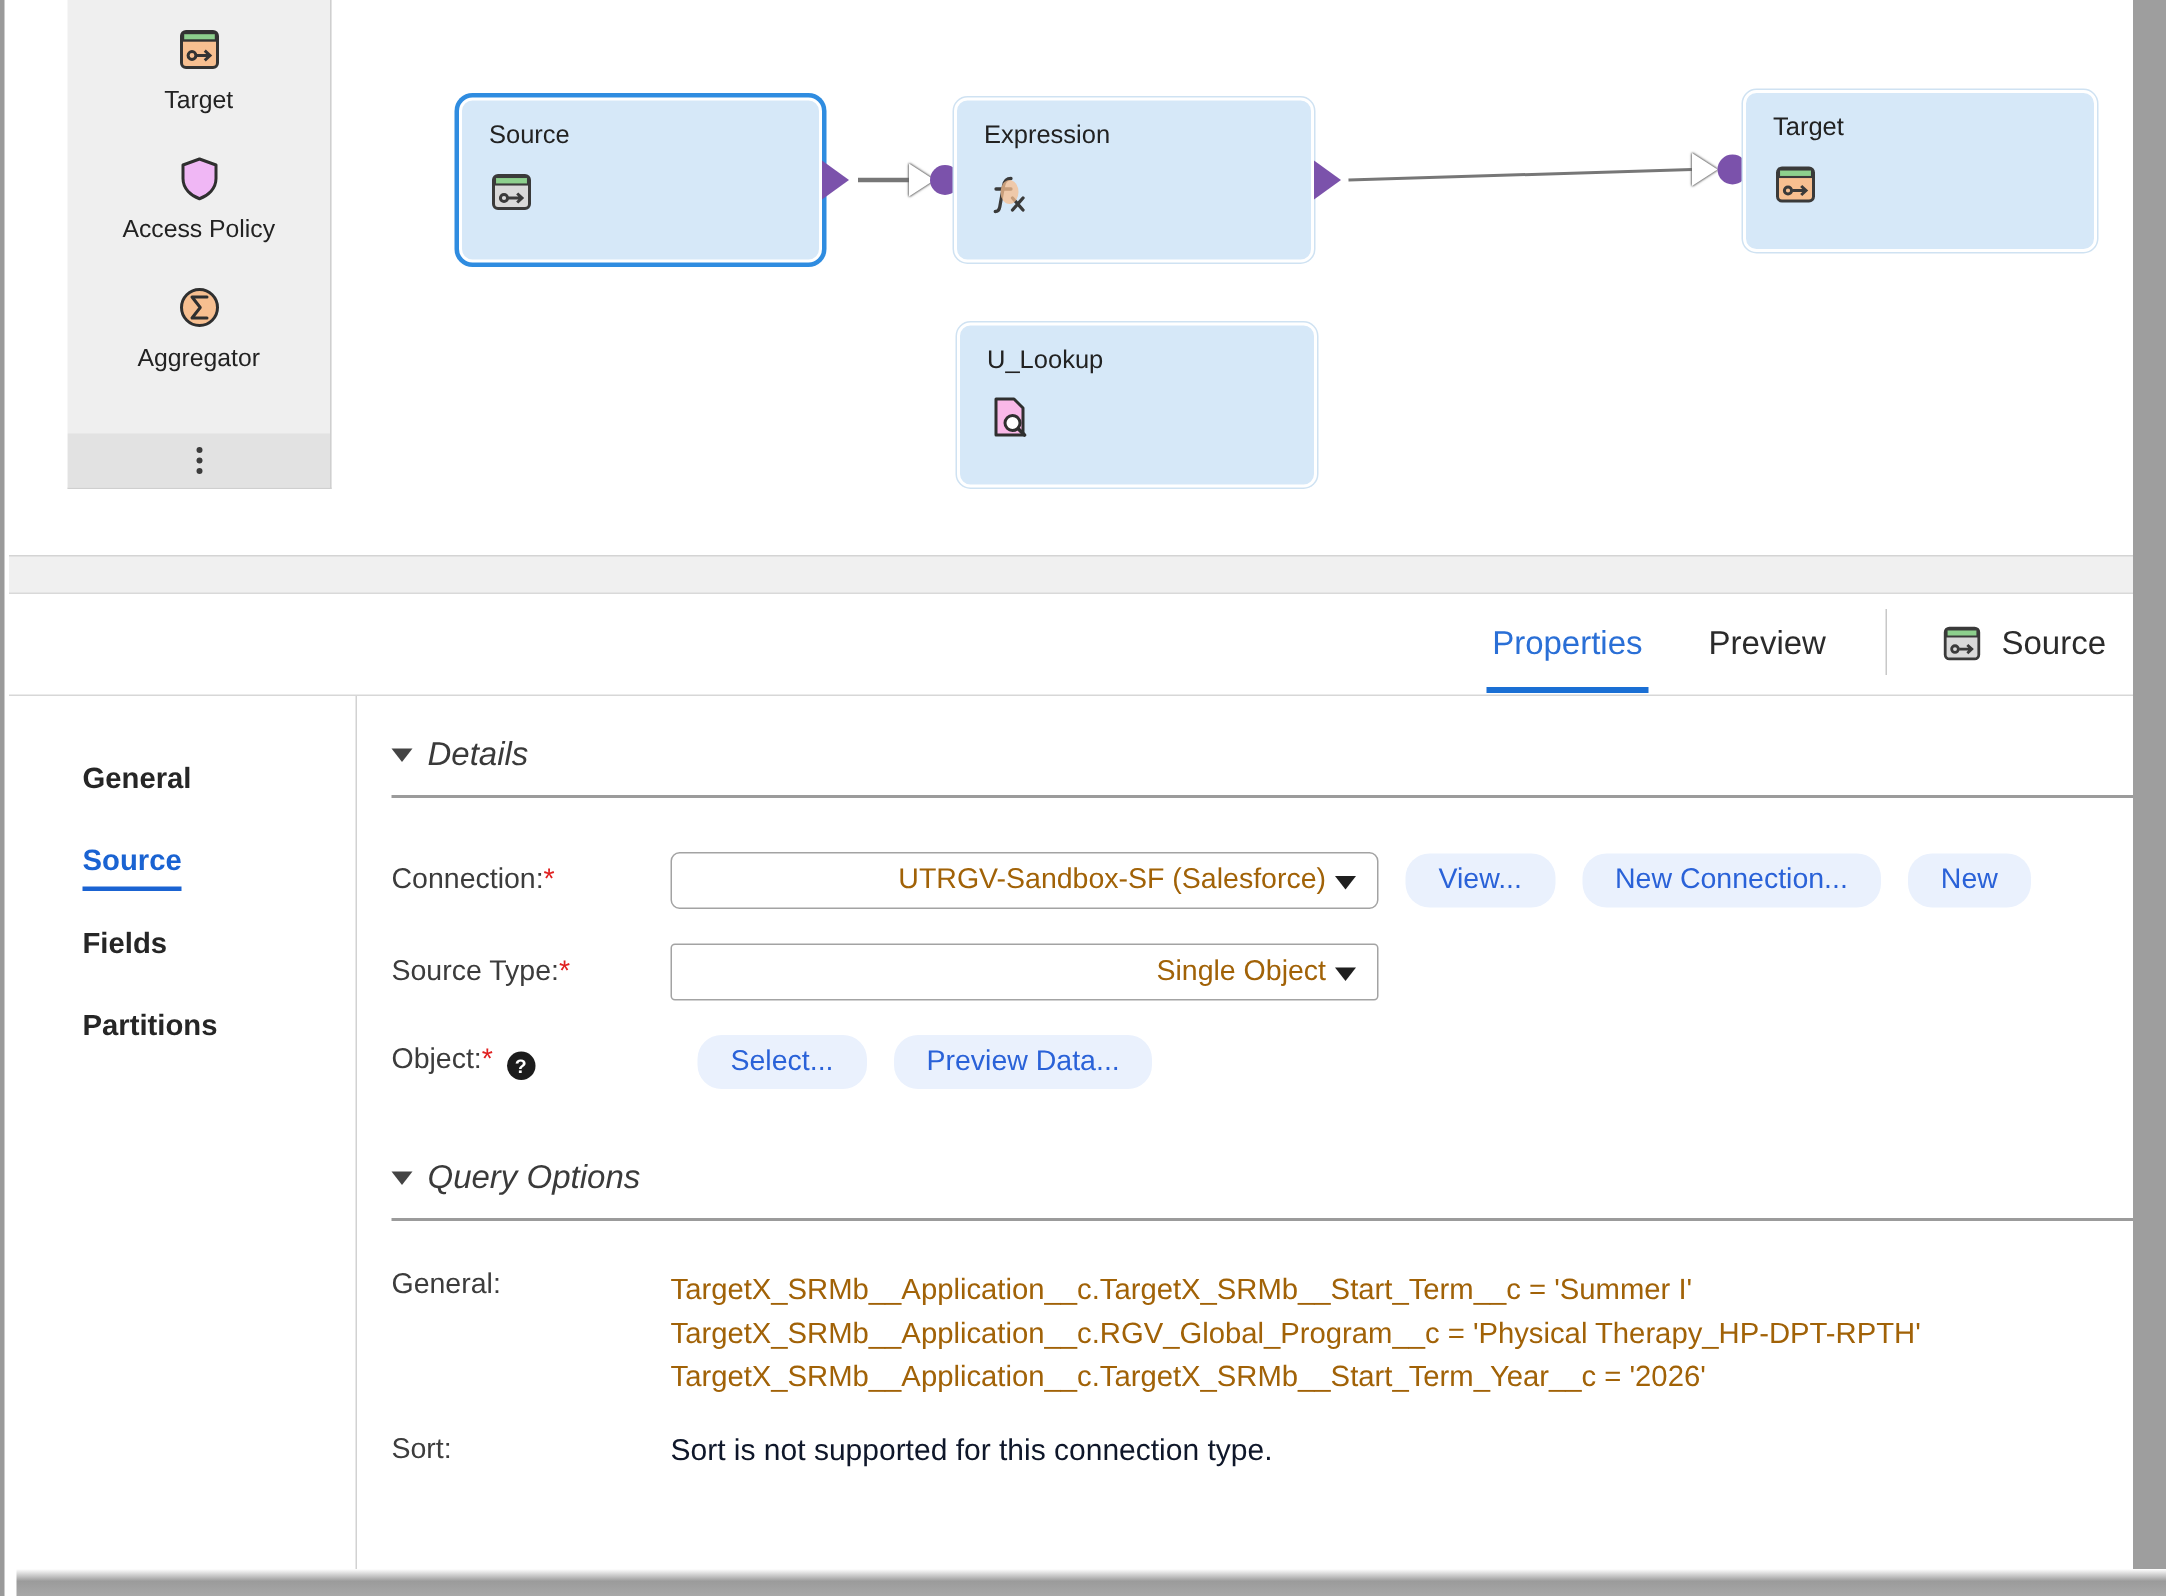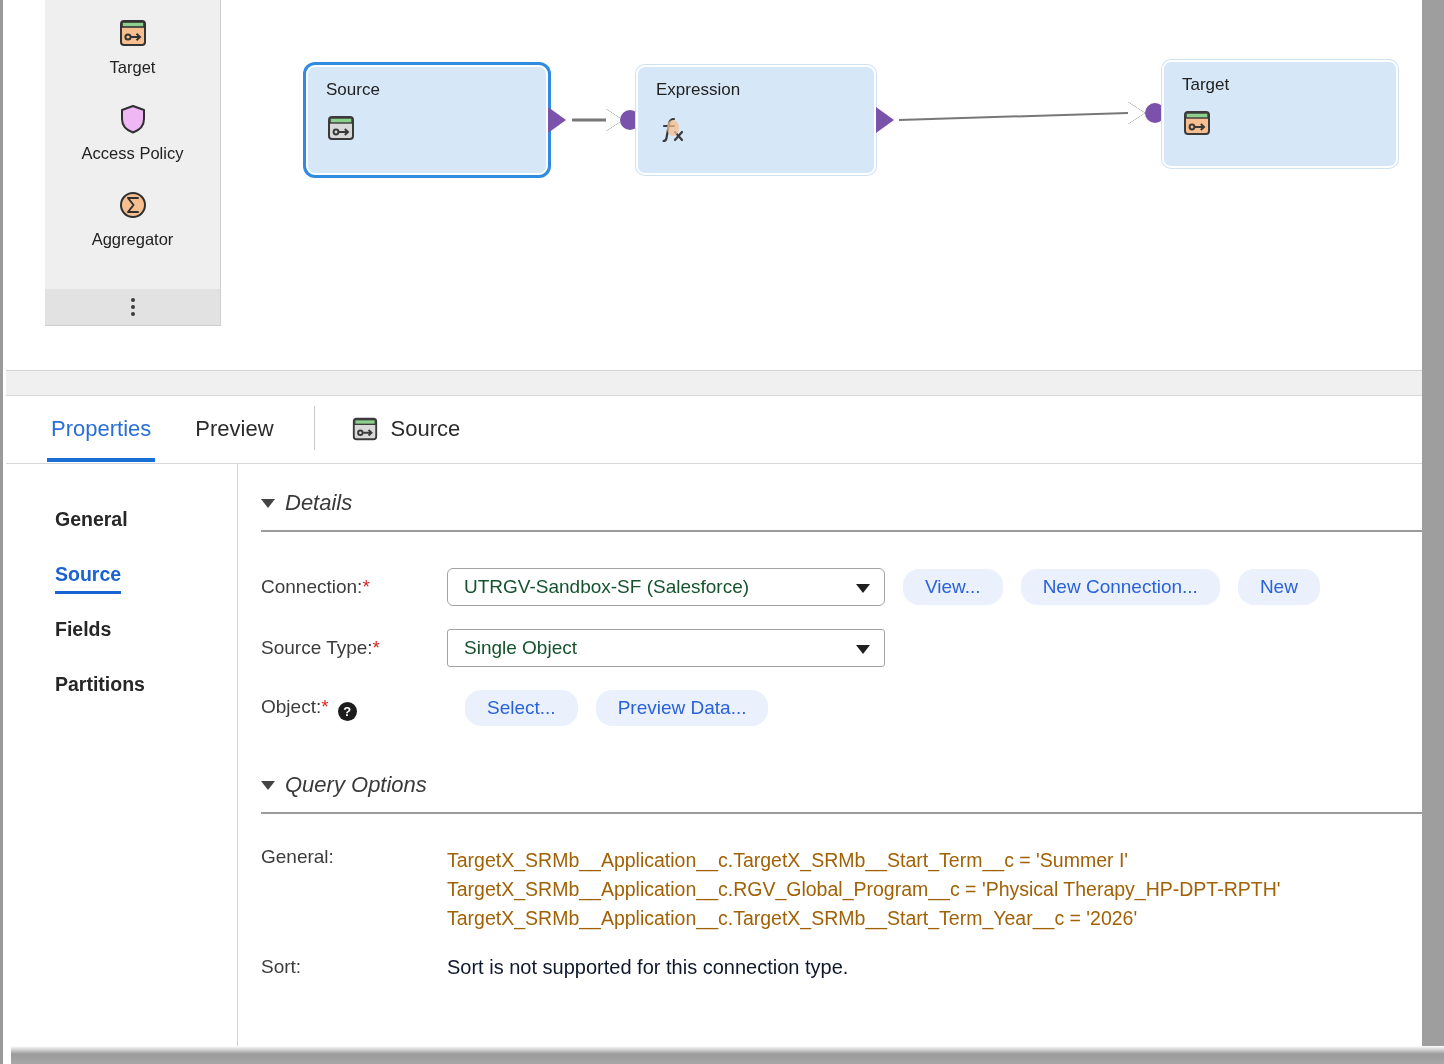--- a/index.html
+++ b/index.html
@@ -75,21 +75,21 @@
   
   #divider{
     position:absolute;left:3px;right:0;top:370px;height:26px;background:#f0f0f0;
     border-top:1px solid #d4d4d4;border-bottom:1px solid #d9d9d9;box-sizing:border-box;
   }
 
   
   #tabbar{
     position:absolute;left:3px;right:0;top:396px;height:68px;background:#ffffff;
     border-bottom:1px solid #d7d7d7;box-sizing:border-box;
-    display:flex;align-items:flex-start;padding-left:41px;
+    display:flex;align-items:flex-start;padding-left:41px;justify-content:flex-end;
   }
   .tab{
     position:relative;height:66px;display:flex;align-items:center;
     font-size:22px;color:#2b2b2b;padding:0 4px;margin-right:36px;cursor:default;
   }
   .tab.active{color:#2a6fd6;}
   .tab.active::after{
     content:"";position:absolute;left:0;right:0;bottom:0;height:4px;background:#1a6fd4;
   }
   .tab-sep{width:1px;height:44px;background:#c8c8c8;margin:10px 32px 0 0;}
@@ -126,23 +126,23 @@
     font-size:19px;color:#3c3c3c;width:186px;text-align:left;padding-right:26px;box-sizing:border-box;
     white-space:nowrap;
   }
   .req{color:#e02020;}
   .help-ico{
     display:inline-flex;align-items:center;justify-content:center;
     width:19px;height:19px;border-radius:50%;background:#1c1c1c;color:#fff;
     font-size:13px;font-weight:bold;margin-left:9px;vertical-align:-3px;
   }
   .select-box{
-    position:relative;width:438px;height:38px;border:1px solid #a3a3a3;border-radius:6px;
+    position:relative;width:472px;height:38px;border:1px solid #a3a3a3;border-radius:6px;
     background:#fff;box-sizing:border-box;display:flex;align-items:center;
-    padding:0 34px 0 16px;font-size:19px;color:#14532d;
+    padding:0 34px 0 16px;font-size:19px;color:#a16207;justify-content:flex-end;
   }
   .select-box.sq{border-radius:3px;}
   .select-box .arrow{
     position:absolute;right:14px;top:50%;margin-top:-3px;width:0;height:0;
     border-left:7px solid transparent;border-right:7px solid transparent;border-top:9px solid #1f1f1f;
   }
   .text-box{
     width:438px;height:38px;border:1px solid #bdbdbd;border-radius:3px;background:#fff;
     box-sizing:border-box;display:flex;align-items:center;padding:0 14px;
     font-size:19px;color:#3b3b3b;
@@ -255,20 +255,30 @@
       <div class="n-icon">
         <svg width="30" height="30" viewBox="0 0 30 30">
           <rect x="3" y="4" width="24" height="22" rx="3" fill="#f7bf90" stroke="#3a3a3a" stroke-width="2"></rect>
           <rect x="4" y="5" width="22" height="5" fill="#8dd08d" stroke="#3a3a3a" stroke-width="1.4"></rect>
           <circle cx="10" cy="19" r="2.4" fill="none" stroke="#3a3a3a" stroke-width="2"></circle>
           <path d="M13 19 H22 M18.8 16 L22 19 L18.8 22" fill="none" stroke="#3a3a3a" stroke-width="2"></path>
         </svg>
       </div>
     </div>
 
+    <div class="node" style="left:632px;top:215px;width:240px;height:110px;">
+      <div class="n-title">U_Lookup</div>
+      <div class="n-icon">
+        <svg width="30" height="30" viewBox="0 0 30 30">
+          <path d="M6 3 H18 L24 9 V27 H6 Z" fill="#f9b8e8" stroke="#2f2f2f" stroke-width="2" stroke-linejoin="round"></path>
+          <circle cx="17" cy="19" r="5" fill="#ffffff" stroke="#2f2f2f" stroke-width="2"></circle>
+          <path d="M20.8 22.8 L25 27" stroke="#2f2f2f" stroke-width="2.4" stroke-linecap="round"></path>
+        </svg>
+      </div>
+    </div>
 
   </div>
 
   <div id="divider"></div>
 
   <div id="tabbar">
     <div class="tab active">
       <span>Properties</span>
     </div>
     <div class="tab">

